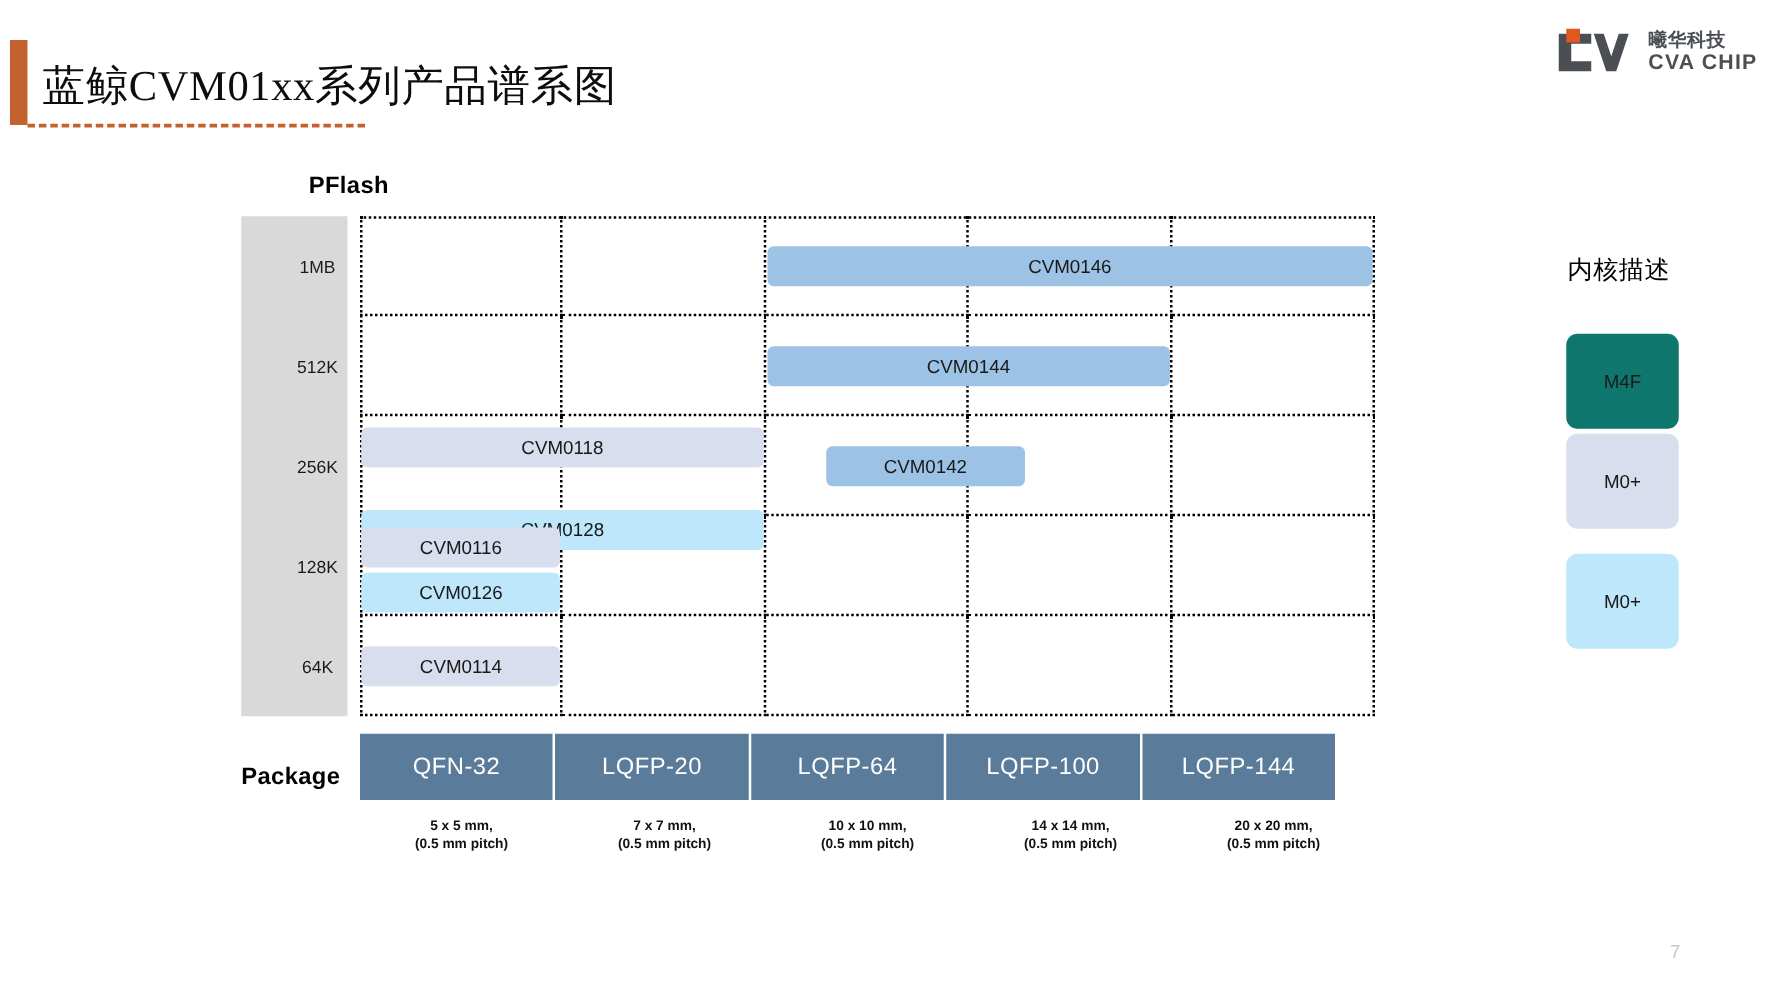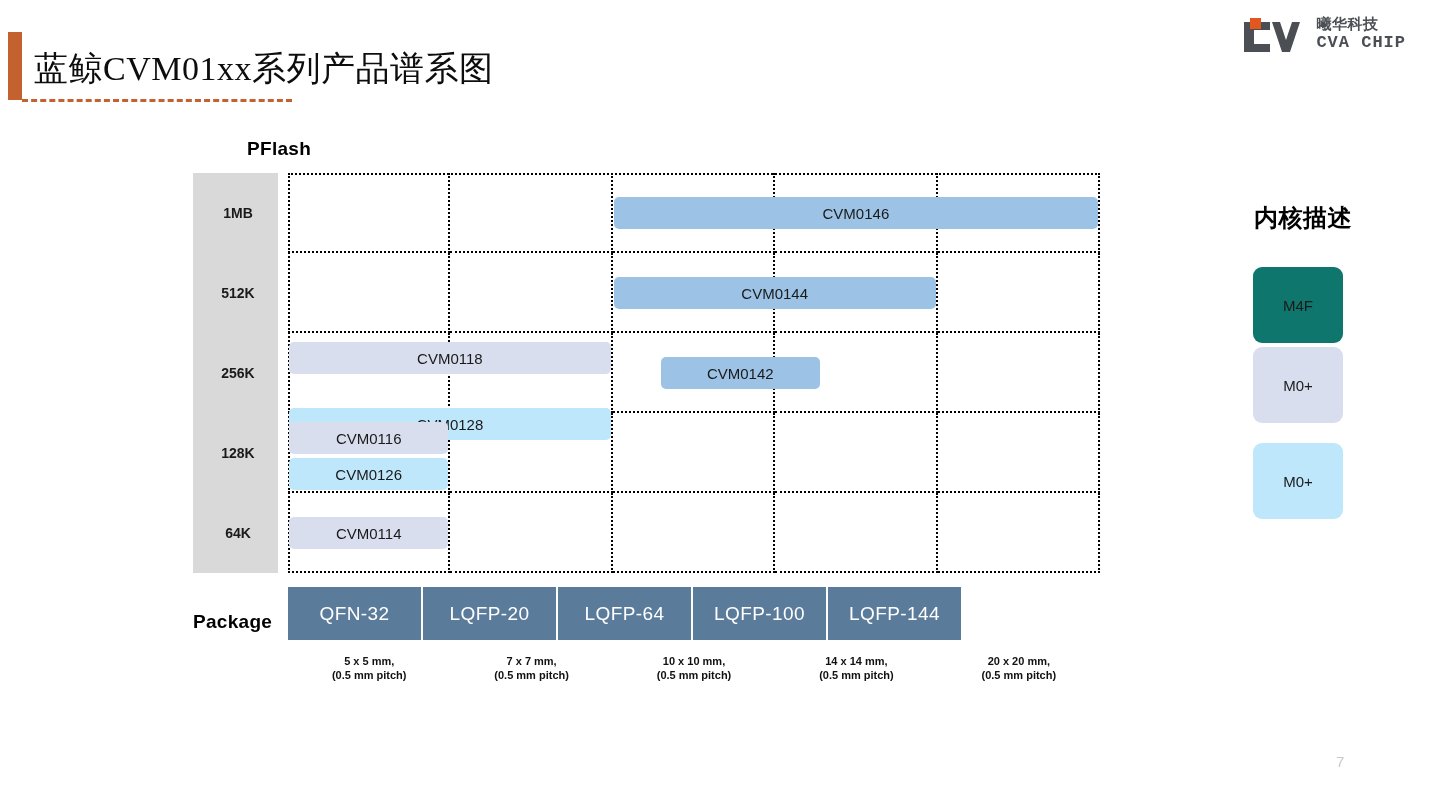--- a/index.html
+++ b/index.html
@@ -45,23 +45,22 @@
     border-top: 3px dashed #C4622F;
   }
 
   
   .logo {
     position: absolute;
     right: 26px;
     top: 18px;
     height: 48px;
     display: flex;
-    align-items: flex-start;
+    align-items: center;
     gap: 10px;
-    font-family: Liberation Mono, monospace;
   }
   .logo-mark {
     position: relative;
     width: 66px;
     height: 38px;
   }
   .logo-square {
     position: absolute;
     left: 10px;
     top: 0px;
@@ -110,28 +109,28 @@
   .axis-col {
     position: absolute;
     left: 193px;
     top: 173px;
     width: 85px;
     height: 400px;
     background: #d9d9d9;
   }
   .axis-tick {
     position: absolute;
-    left: 0;
+    left: 16px;
     width: 90px;
     height: 80px;
     display: flex;
     align-items: center;
     justify-content: center;
     font-size: 14px;
-    font-weight: bold;
+    font-weight: normal;
     color: #1a1a1a;
   }
 
   .grid {
     position: absolute;
     left: 288px;
     top: 173px;
     width: 812px;
     height: 400px;
   }
@@ -171,21 +170,21 @@
     font-size: 15px;
     color: #1a1a1a;
     white-space: nowrap;
   }
 
   
   .pkg-row {
     position: absolute;
     left: 288px;
     top: 587px;
-    width: 673px;
+    width: 780px;
     height: 53px;
     display: flex;
     gap: 2px;
   }
   .pkg-cell {
     flex: 1 1 0;
     background: #5B7B9A;
     display: flex;
     align-items: center;
     justify-content: center;
@@ -207,22 +206,22 @@
     font-weight: bold;
     line-height: 1.25;
     color: #111;
   }
 
   
   .legend-title {
     position: absolute;
     left: 1254px;
     top: 202px;
-    font-size: 24px;
-    font-weight: bold;
+    font-size: 20px;
+    font-weight: normal;
     letter-spacing: 0.5px;
   }
   .legend-chip {
     position: absolute;
     left: 1253px;
     width: 90px;
     height: 76px;
     border-radius: 9px;
     display: flex;
     align-items: center;

